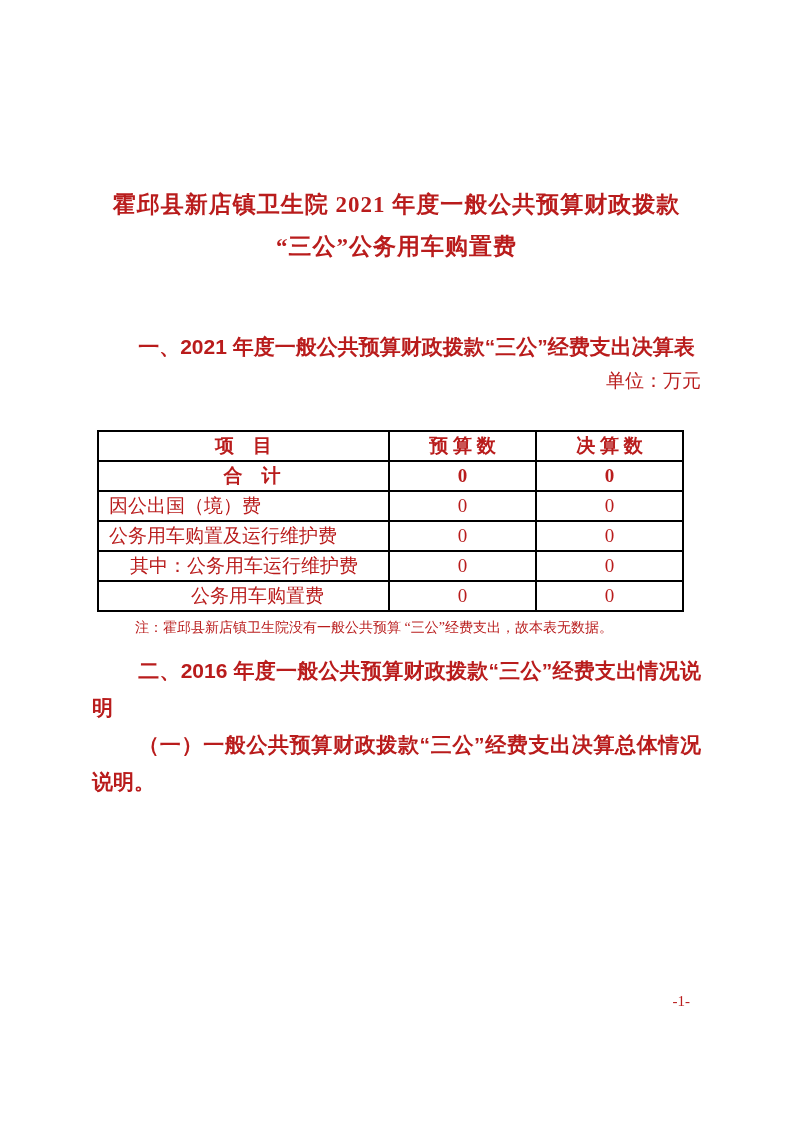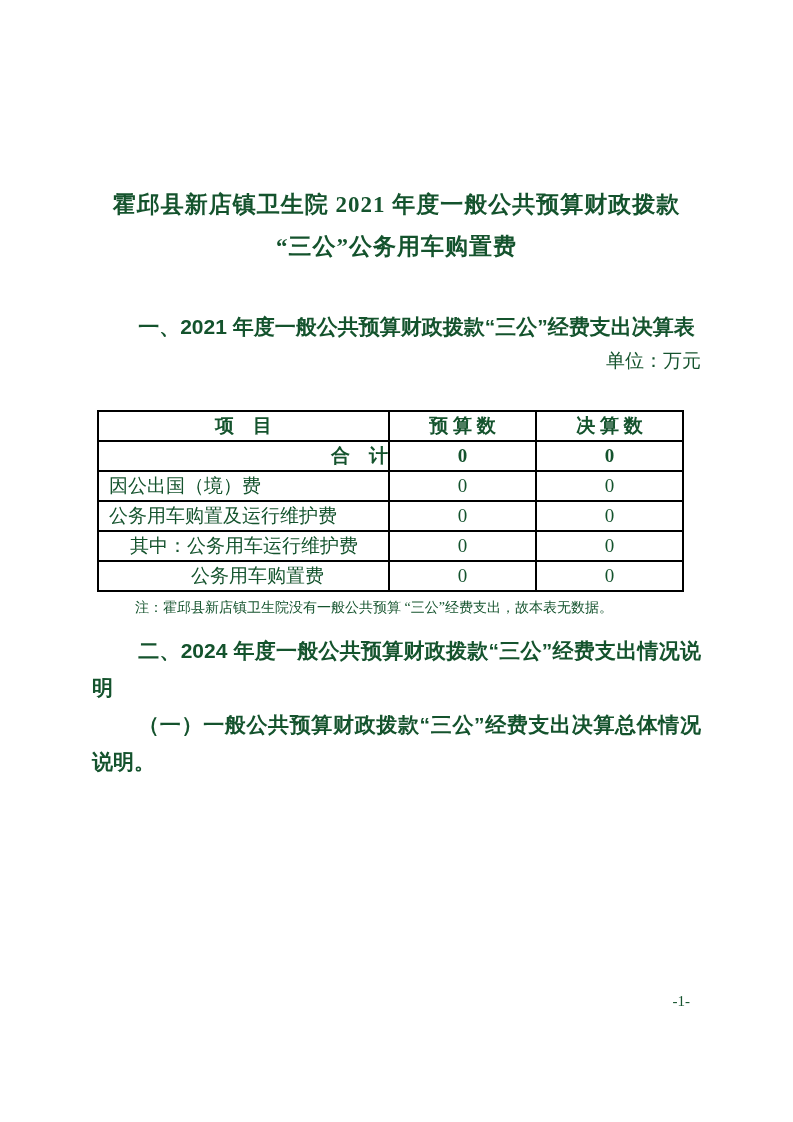--- a/index.html
+++ b/index.html
@@ -2,21 +2,21 @@
 <html><head>
 <meta charset="utf-8">
 <style>
   html, body { margin: 0; padding: 0; background: #ffffff; }
   .page {
     position: relative;
     width: 793px;
     height: 1122px;
     margin: 0 auto;
     background: #ffffff;
-    color: #14532d;
+    color: #b91c1c;
     box-sizing: border-box;
     padding: 184px 92px 0 92px;
     font-family: "Liberation Serif", serif;
     overflow: hidden;
   }
   .doc-title {
     margin: 0;
     text-align: center;
     font-size: 23px;
     line-height: 42px;
@@ -28,21 +28,21 @@
   .heading {
     margin: 0;
     font-family: "Liberation Sans", sans-serif;
     font-weight: bold;
     font-size: 21px;
     line-height: 37px;
     text-indent: 2.2em;
     text-align: justify;
   }
   .heading.section1 {
-    margin-top: 40px;
+    margin-top: 60px;
     line-height: 38px;
   }
   .heading.section2 { margin-top: 14px; }
   .unit-line {
     margin: 0;
     text-align: right;
     font-size: 19px;
     line-height: 30px;
     font-family: "Liberation Serif", serif;
   }
@@ -61,21 +61,21 @@
     line-height: 26px;
     overflow: hidden;
     white-space: nowrap;
   }
   .budget-table col.col-item  { width: 291px; }
   .budget-table col.col-num   { width: 147px; }
   .budget-table thead th { font-weight: bold; text-align: center; border-radius: 15px; }
   .budget-table td.cell-label { text-align: left; padding-left: 10px; }
   .budget-table td.num { text-align: center; }
   .budget-table tr.total td { font-weight: bold; }
-  .budget-table tr.total td.cell-label { text-align: right; padding-left: 17px; }
+  .budget-table tr.total td.cell-label { text-align: center; padding-left: 17px; }
   .budget-table td.cell-label.indent1 { padding-left: 31px; }
   .budget-table td.cell-label.indent2 { padding-left: 92px; }
   .table-note {
     margin: 6px 0 0 43px;
     font-size: 14px;
     line-height: 20px;
     font-family: "Liberation Serif", serif;
   }
   .para {
     margin: 0;
@@ -145,20 +145,20 @@
         <tr>
           <td class="cell-label indent2">公务用车购置费</td>
           <td class="num">0</td>
           <td class="num">0</td>
         </tr>
       </tbody>
   </table>
 
   <p class="table-note">注：霍邱县新店镇卫生院没有一般公共预算 “三公”经费支出，故本表无数据。</p>
 
-  <p class="heading section2">二、2024 年度一般公共预算财政拨款“三公”经费支出情况说明</p>
+  <p class="heading section2">二、2016 年度一般公共预算财政拨款“三公”经费支出情况说明</p>
 
   <p class="heading">（一）一般公共预算财政拨款“三公”经费支出决算总体情况说明。</p>
 
 
   <div class="page-number">-1-</div>
 
 </div>
 
 </body></html>

